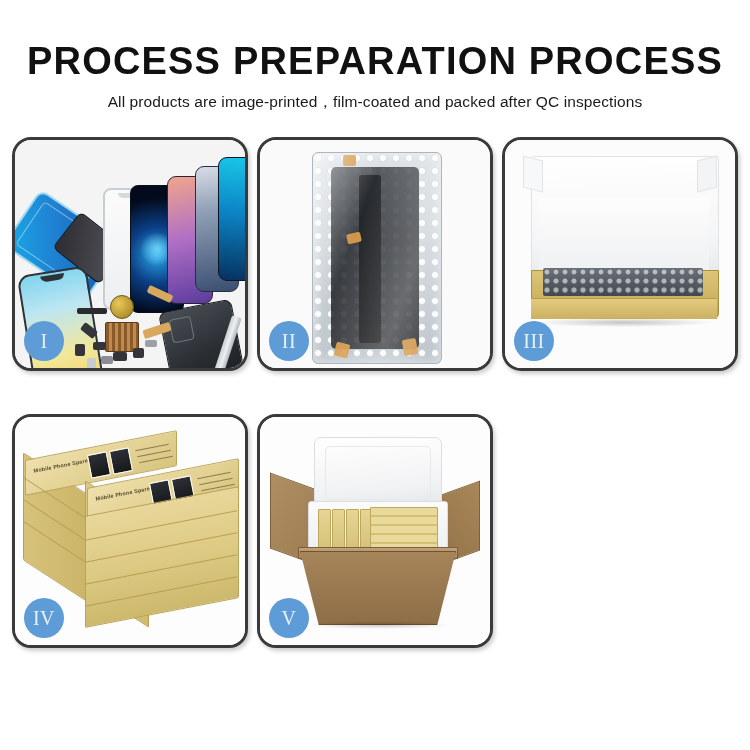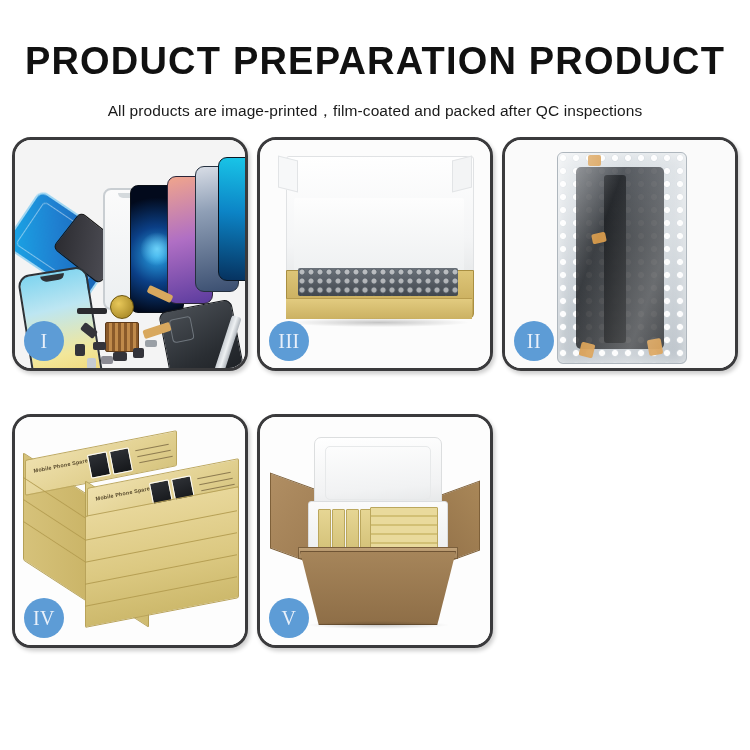--- a/index.html
+++ b/index.html
@@ -11,21 +11,21 @@
     position:relative;
   }
   .header{position:absolute;top:0;left:0;width:750px;text-align:center;}
   .title{
     margin:0;padding-top:42px;
     font-size:38px;font-weight:700;letter-spacing:1.2px;
     color:#111111;line-height:1.0;
     font-family:"Liberation Sans", sans-serif;
   }
   .subtitle{
-    margin:9px;padding-top:12px;
+    margin:0;padding-top:12px;
     font-size:15.5px;font-weight:400;color:#1a1a1a;
     letter-spacing:0.1px;
   }
   .grid{
     position:absolute;top:137px;left:12px;
     width:726px;height:545px;
     display:grid;
     grid-template-columns:236px 236px 236px;
     grid-template-rows:234px 234px;
     column-gap:9px;row-gap:43px;
@@ -273,21 +273,21 @@
   .p6 .tape{position:absolute;background:#9d8158;opacity:.85;border-radius:1px;}
   .p6 .tp1{left:42px;top:108px;width:14px;height:18px;transform:skewY(17deg);}
   .p6 .tp2{left:44px;top:160px;width:14px;height:17px;transform:skewY(17deg);}
   .p6 .shadow{position:absolute;left:30px;top:186px;width:170px;height:9px;
     background:radial-gradient(ellipse at center,rgba(0,0,0,.18),rgba(0,0,0,0) 72%);}
 </style>
 </head>
 <body>
 
 <div class="header">
-  <h1 class="title">PRODUCT PREPARATION PRODUCT</h1>
+  <h1 class="title">PROCESS PREPARATION PROCESS</h1>
   <p class="subtitle">All products are image-printed，film-coated and packed after QC inspections</p>
 </div>
 
 <div class="grid">
 
   <div class="card">
     <div class="scene p1">
       <div class="ph screenA soft"></div>
       <div class="ph blk1"></div>
       <div class="ph glass"></div>
@@ -309,46 +309,46 @@
       <div class="ph sm s5"></div>
       <div class="ph sm s6"></div>
       <div class="ph sm s7"></div>
       <div class="ph sm s8"></div>
       <div class="ph tool"></div>
     </div>
     <div class="badge">I</div>
   </div>
 
   <div class="card">
-    <div class="scene p3">
-      <div class="lid"></div>
-      <div class="lidear-l"></div>
-      <div class="lidear-r"></div>
-      <div class="foam"></div>
-      <div class="tray"></div>
-      <div class="bub"></div>
-      <div class="trayfront"></div>
-      <div class="shadow"></div>
-    </div>
-    <div class="badge">III</div>
-  </div>
-
-  <div class="card">
     <div class="scene p2">
       <div class="bag">
         <div class="inner"></div>
         <div class="strip"></div>
         <div class="tp t1"></div>
         <div class="tp t2"></div>
         <div class="tp t3"></div>
         <div class="tp t4"></div>
         <div class="sheen"></div>
       </div>
     </div>
     <div class="badge">II</div>
+  </div>
+
+  <div class="card">
+    <div class="scene p3">
+      <div class="lid"></div>
+      <div class="lidear-l"></div>
+      <div class="lidear-r"></div>
+      <div class="foam"></div>
+      <div class="tray"></div>
+      <div class="bub"></div>
+      <div class="trayfront"></div>
+      <div class="shadow"></div>
+    </div>
+    <div class="badge">III</div>
   </div>
 
   <div class="card">
     <div class="scene p4">
       <div class="stk side1"></div>
       <div class="stk bx top1"></div>
       <div class="lbl" style="left:18px;top:44px;">Mobile Phone Spare Parts</div>
       <div class="scr" style="left:74px;top:36px;width:18px;height:22px;"></div>
       <div class="scr" style="left:96px;top:32px;width:18px;height:22px;"></div>
       <div class="txl" style="left:120px;top:30px;"></div>

